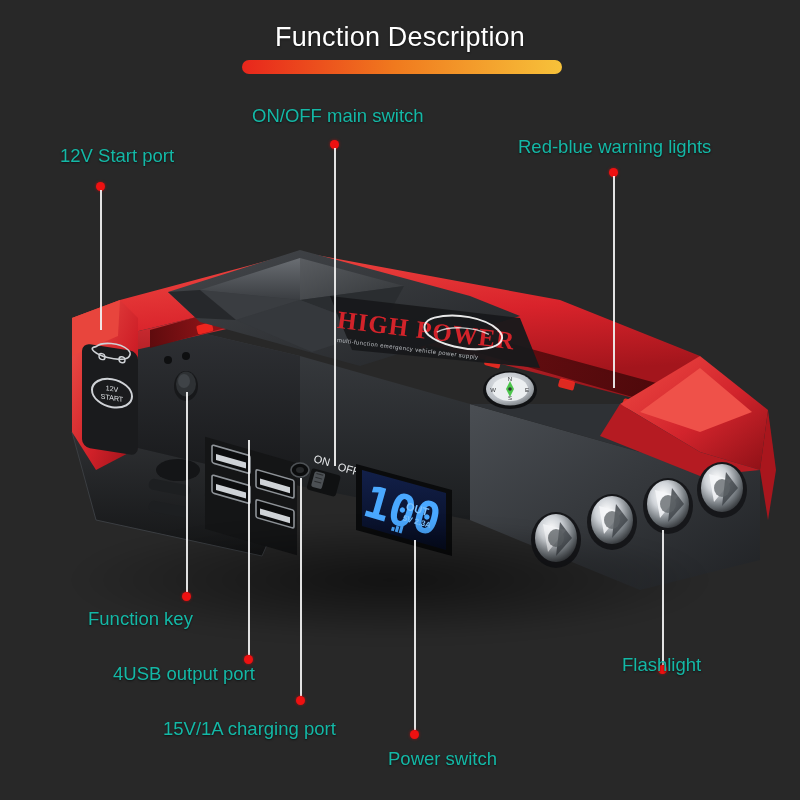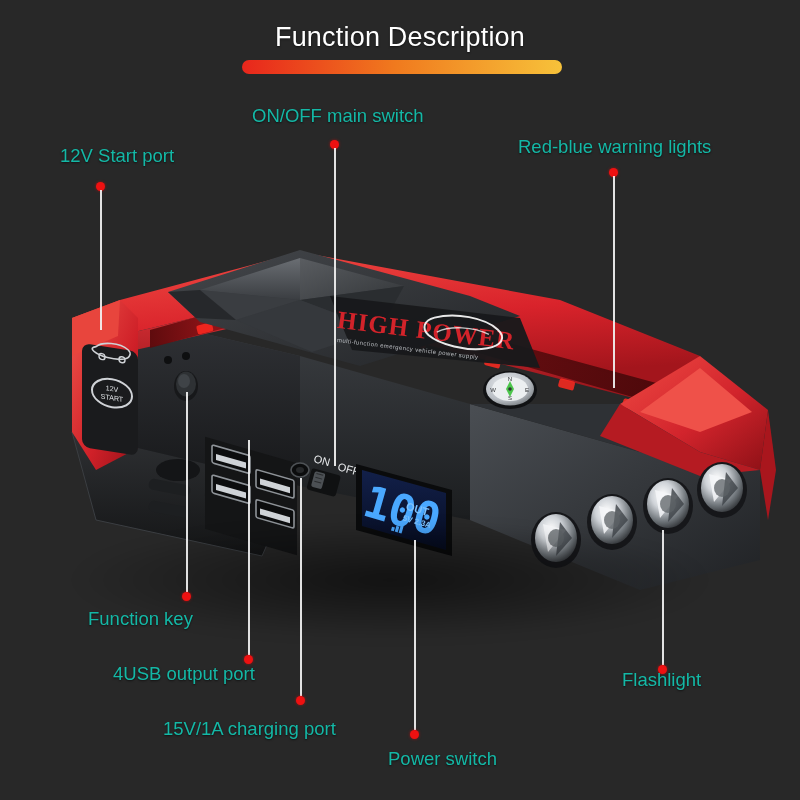--- a/index.html
+++ b/index.html
@@ -359,15 +359,15 @@
   <div class="leader" style="left: 300px; top: 478px; height: 218px; background: rgb(242, 242, 242);"></div>
   <div class="dot" style="left: 296px; top: 696px; background: rgb(238, 17, 17);"></div>
   <div class="label" style="left:163px;top:718px;">15V/1A charging port</div>
 
   <div class="leader" style="left: 414px; top: 540px; height: 190px; background: rgb(242, 242, 242);"></div>
   <div class="dot" style="left: 410px; top: 730px; background: rgb(238, 17, 17);"></div>
   <div class="label" style="left:388px;top:748px;">Power switch</div>
 
   <div class="leader" style="left: 662px; top: 530px; height: 135px; background: rgb(242, 242, 242);"></div>
   <div class="dot" style="left: 658px; top: 665px; background: rgb(238, 17, 17);"></div>
-  <div class="label" style="left:622px;top:669px;">Flashlight</div>
+  <div class="label" style="left:622px;top:654px;">Flashlight</div>
 
 </div>
 
 </body></html>

